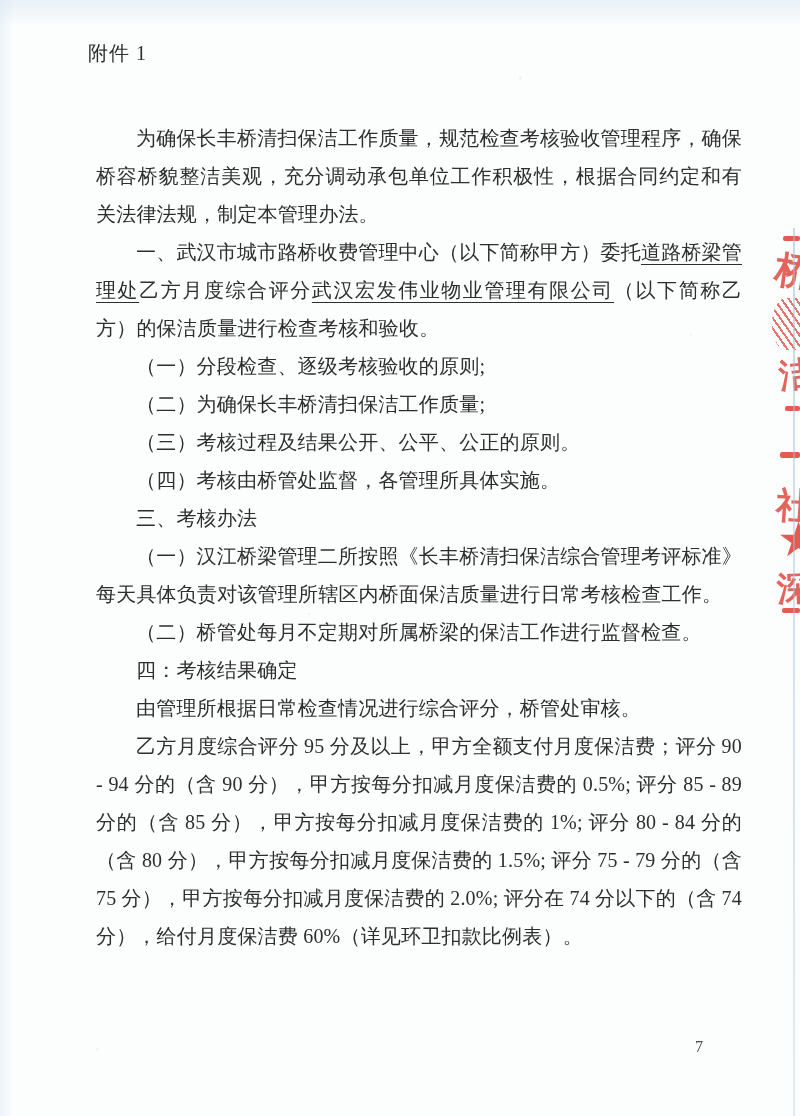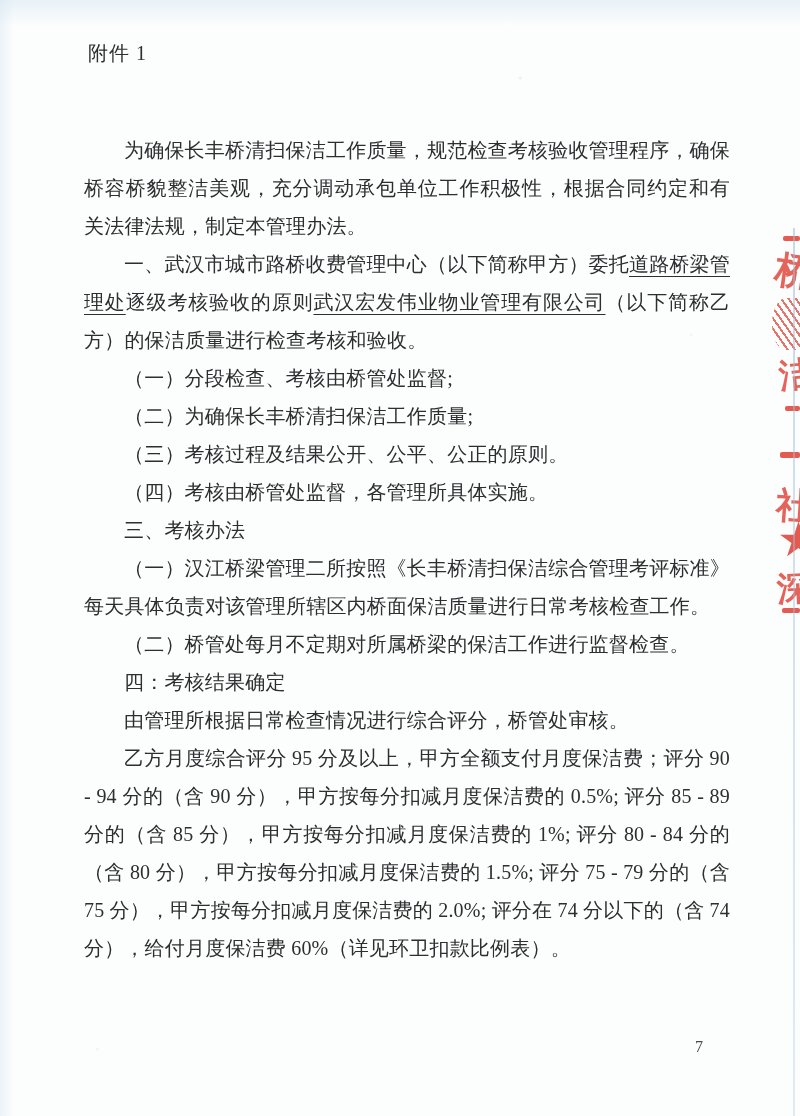--- a/index.html
+++ b/index.html
@@ -21,21 +21,21 @@
   .attachment{
     position:absolute;left:88px;top:40px;
     font-size:20px;letter-spacing:1px;
   }
   .title{
     position:absolute;left:0;top:76px;width:100%;
     margin:0;text-align:center;
     font-size:22px;font-weight:bold;letter-spacing:1px;color:#262628;
   }
   .body{
-    position:absolute;left:84px;top:119px;width:646px;margin-top:12px;
+    position:absolute;left:96px;top:119px;width:646px;
   }
   .para{
     margin:0;font-size:20px;line-height:38px;
     text-align:justify;letter-spacing:.2px;
   }
   .para.indent{text-indent:2em;}
   .u{text-decoration:underline;text-underline-offset:5px;text-decoration-thickness:1px;}
   .pageno{
     position:absolute;left:695px;top:1038px;
     font-size:16px;color:#4a4a4c;
@@ -66,22 +66,22 @@
 </style>
 </head>
 <body>
 
 <div class="page">
   <div class="attachment">附件 1</div>
 
 
   <div class="body" id="doc-body">
       <p class="para indent"><span>为确保长丰桥清扫保洁工作质量，规范检查考核验收管理程序，确保桥容桥貌整洁美观，充分调动承包单位工作积极性，根据合同约定和有关法律法规，制定本管理办法。</span></p>
-      <p class="para indent"><span>一、武汉市城市路桥收费管理中心（以下简称甲方）委托</span><span class="u">道路桥梁管理处</span><span>逐级考核验收的原则</span><span class="u">武汉宏发伟业物业管理有限公司</span><span>（以下简称乙方）的保洁质量进行检查考核和验收。</span></p>
-      <p class="para indent"><span>（一）分段检查、考核由桥管处监督;</span></p>
+      <p class="para indent"><span>一、武汉市城市路桥收费管理中心（以下简称甲方）委托</span><span class="u">道路桥梁管理处</span><span>乙方月度综合评分</span><span class="u">武汉宏发伟业物业管理有限公司</span><span>（以下简称乙方）的保洁质量进行检查考核和验收。</span></p>
+      <p class="para indent"><span>（一）分段检查、逐级考核验收的原则;</span></p>
       <p class="para indent"><span>（二）为确保长丰桥清扫保洁工作质量;</span></p>
       <p class="para indent"><span>（三）考核过程及结果公开、公平、公正的原则。</span></p>
       <p class="para indent"><span>（四）考核由桥管处监督，各管理所具体实施。</span></p>
       <p class="para indent"><span>三、考核办法</span></p>
       <p class="para indent"><span>（一）汉江桥梁管理二所按照《长丰桥清扫保洁综合管理考评标准》每天具体负责对该管理所辖区内桥面保洁质量进行日常考核检查工作。</span></p>
       <p class="para indent"><span>（二）桥管处每月不定期对所属桥梁的保洁工作进行监督检查。</span></p>
       <p class="para indent"><span>四：考核结果确定</span></p>
       <p class="para indent"><span>由管理所根据日常检查情况进行综合评分，桥管处审核。</span></p>
       <p class="para indent"><span>乙方月度综合评分 95 分及以上，甲方全额支付月度保洁费；评分 90 - 94 分的（含 90 分），甲方按每分扣减月度保洁费的 0.5%; 评分 85 - 89 分的（含 85 分），甲方按每分扣减月度保洁费的 1%; 评分 80 - 84 分的（含 80 分），甲方按每分扣减月度保洁费的 1.5%; 评分 75 - 79 分的（含 75 分），甲方按每分扣减月度保洁费的 2.0%; 评分在 74 分以下的（含 74 分），给付月度保洁费 60%（详见环卫扣款比例表）。</span></p>
     </div>

